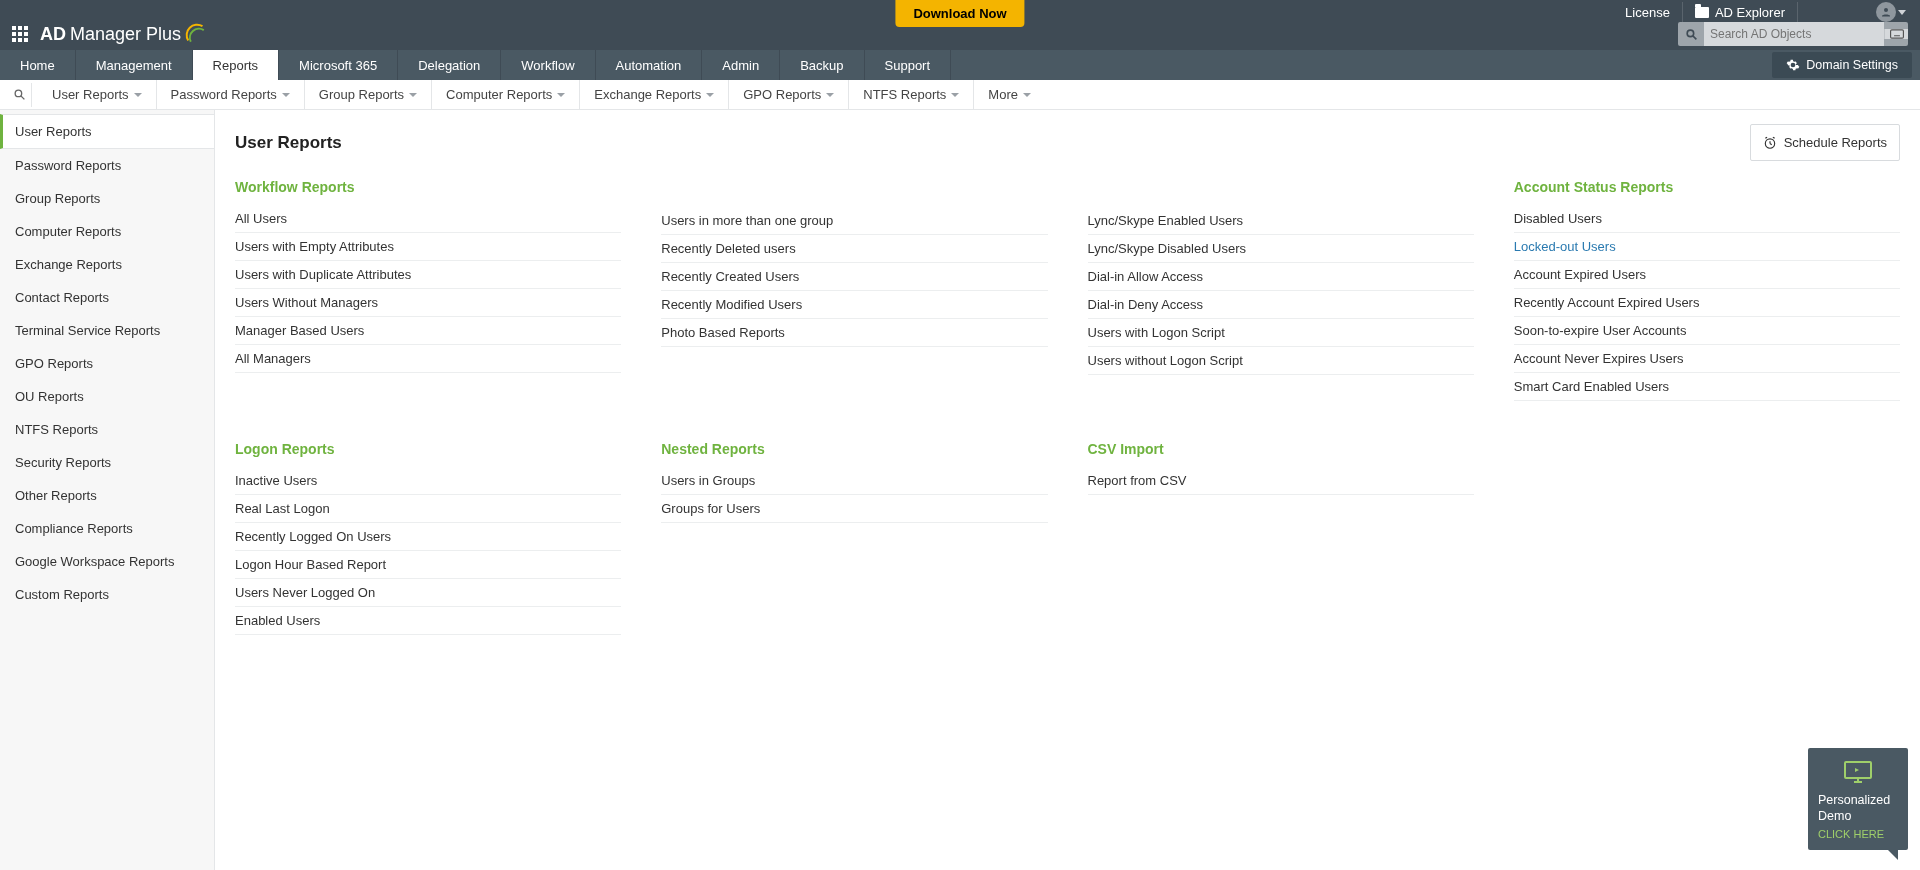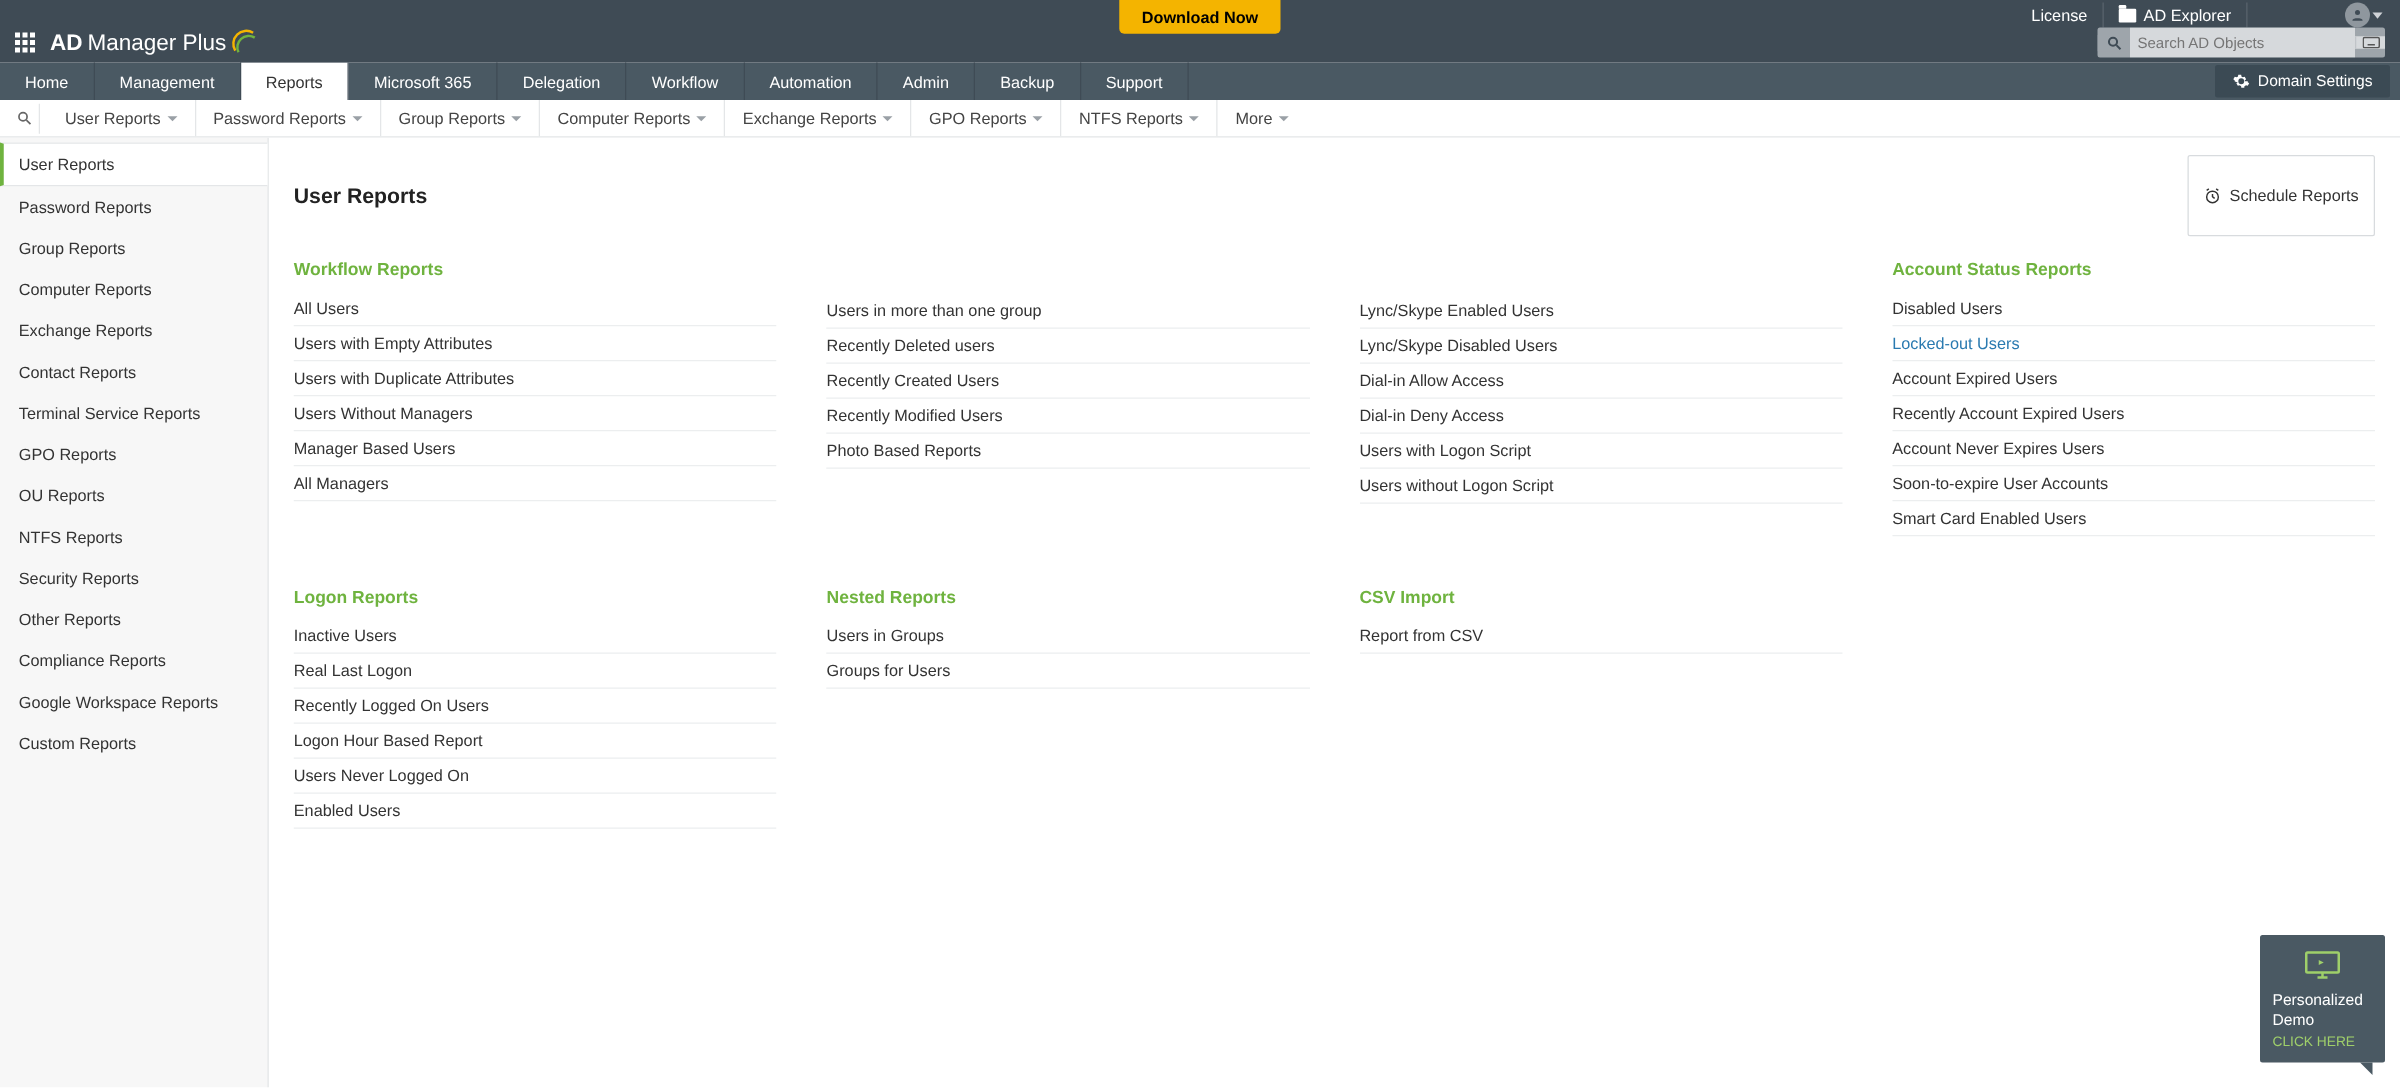--- a/index.html
+++ b/index.html
@@ -53,21 +53,21 @@
 
   
   .content { display:flex; min-height: calc(870px - 22px - 28px - 30px - 30px); }
   .sidebar { width: 215px; background:#f7f7f7; border-right:1px solid #e4e6e8; padding-top:4px; }
   .sidebar .item { padding: 9px 15px; font-size:13px; color:#333; cursor:pointer; border-bottom:0; }
   .sidebar .item.active { background:#fff; border-left:3px solid #6fb33f; padding-left:12px; border-top:1px solid #e4e6e8; border-bottom:1px solid #e4e6e8; }
 
   .main { flex:1; padding: 14px 20px 40px 20px; position:relative; }
   .page-title-row { display:flex; align-items:center; margin-bottom: 18px; }
   .page-title { font-size:17px; font-weight:600; color:#222; }
-  .schedule-btn { margin-left:auto; border:1px solid #d8dbde; background:#fff; padding:24px 12px; font-size:13px; display:flex; align-items:center; gap:7px; cursor:pointer; border-radius:2px; }
+  .schedule-btn { margin-left:auto; border:1px solid #d8dbde; background:#fff; padding:10px 12px; font-size:13px; display:flex; align-items:center; gap:7px; cursor:pointer; border-radius:2px; }
   .alarm-icon { width:14px; height:14px; }
 
   .report-grid { display:grid; grid-template-columns: repeat(4, 1fr); gap: 24px 40px; }
   .group-title { color:#6fb33f; font-weight:600; font-size:14px; margin-bottom:10px; }
   .report-item { padding:6px 0; border-bottom:1px solid #eceeef; font-size:13px; color:#333; cursor:pointer; }
   .report-item.highlight { color:#2a7ab0; }
   .col { }
 
   .second-row-grid { display:grid; grid-template-columns: repeat(4,1fr); gap:24px 40px; margin-top:40px; }
 
@@ -272,22 +272,22 @@
           <div class="report-item">Dial-in Deny Access</div>
           <div class="report-item">Users with Logon Script</div>
           <div class="report-item">Users without Logon Script</div>
         </div>
         <div class="col">
           <div class="group-title">Account Status Reports</div>
           <div class="report-item">Disabled Users</div>
           <div class="report-item highlight">Locked-out Users</div>
           <div class="report-item">Account Expired Users</div>
           <div class="report-item">Recently Account Expired Users</div>
+          <div class="report-item">Soon-to-expire User Accounts</div>
           <div class="report-item">Account Never Expires Users</div>
-          <div class="report-item">Soon-to-expire User Accounts</div>
           <div class="report-item">Smart Card Enabled Users</div>
         </div>
       </div>
     <div class="second-row-grid" id="row2">
         <div class="col">
           <div class="group-title">Logon Reports</div>
           <div class="report-item">Inactive Users</div>
           <div class="report-item">Real Last Logon</div>
           <div class="report-item">Recently Logged On Users</div>
           <div class="report-item">Logon Hour Based Report</div>

